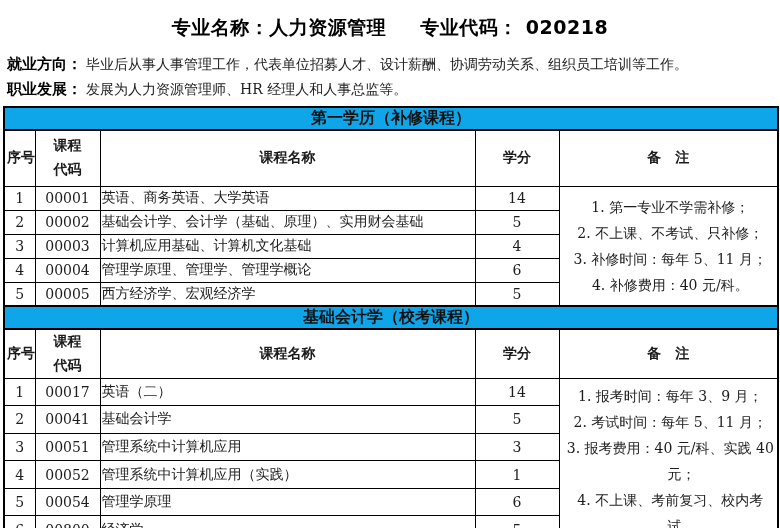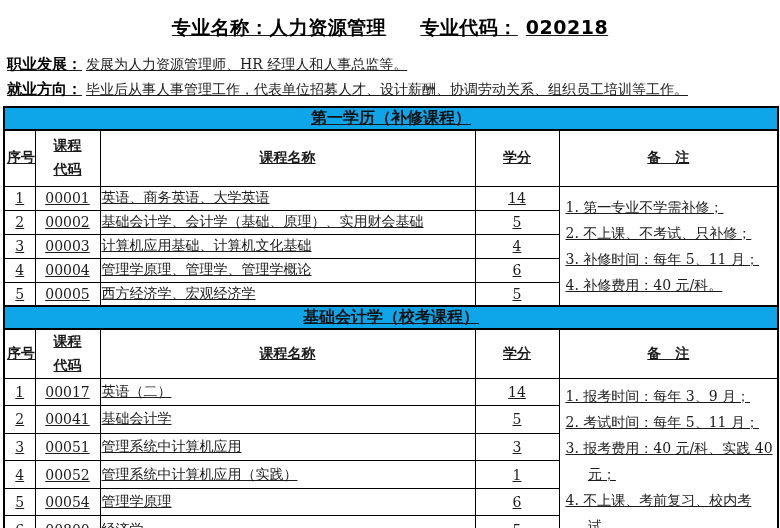--- a/index.html
+++ b/index.html
@@ -3,21 +3,21 @@
 <meta charset="utf-8">
 <style>
   * { box-sizing: border-box; margin: 0; padding: 0; }
   html, body {
     width: 780px; height: 528px;
     background: #ffffff;
     overflow: hidden;
     font-family: "DejaVu Serif", serif;
     color: #1c1c1c;
   }
-  .page { width: 780px; height: 388px; text-decoration: underline; }
+  .page { width: 780px; height: 388px; }
 
   
   .doc-title {
     padding-top: 15px;
     text-align: center;
     font-family: "DejaVu Sans", sans-serif;
     font-weight: bold;
     font-size: 19px;
     color: #000;
     letter-spacing: 0.5px;
@@ -72,37 +72,38 @@
   tr.datarow td { height: 24px; }
   tr.datarow2 td { height: 25px; }
   td.c-seq, td.c-code, td.c-credit { text-align: center; }
   td.c-name { text-align: left; padding-left: 1px; }
   td.c-remarks { padding: 4px 2px 4px 6px; }
   .remark-line {
     line-height: 26px;
     padding-left: 1.6em;
     text-indent: -1.6em;
     white-space: normal;
+    text-align: center;
   }
 </style>
 </head>
 <body>
 
 <div class="page">
 
   <div class="doc-title">
     <span>专业名称：</span><span>人力资源管理</span><span class="gap"></span><span>专业代码：</span><span class="code-val">020218</span>
   </div>
 
   <div class="info-block">
     <div class="info-line">
-      <span class="info-label">职业发展：</span><span>发展为人力资源管理师、HR 经理人和人事总监等。</span>
+      <span class="info-label">就业方向：</span><span>毕业后从事人事管理工作，代表单位招募人才、设计薪酬、协调劳动关系、组织员工培训等工作。</span>
     </div>
     <div class="info-line">
-      <span class="info-label">就业方向：</span><span>毕业后从事人事管理工作，代表单位招募人才、设计薪酬、协调劳动关系、组织员工培训等工作。</span>
+      <span class="info-label">职业发展：</span><span>发展为人力资源管理师、HR 经理人和人事总监等。</span>
     </div>
   </div>
 
   <table class="course-table">
     <colgroup>
       <col style="width:31px">
         <col style="width:65px">
         <col style="width:375px">
         <col style="width:84px">
         <col style="width:219px">

